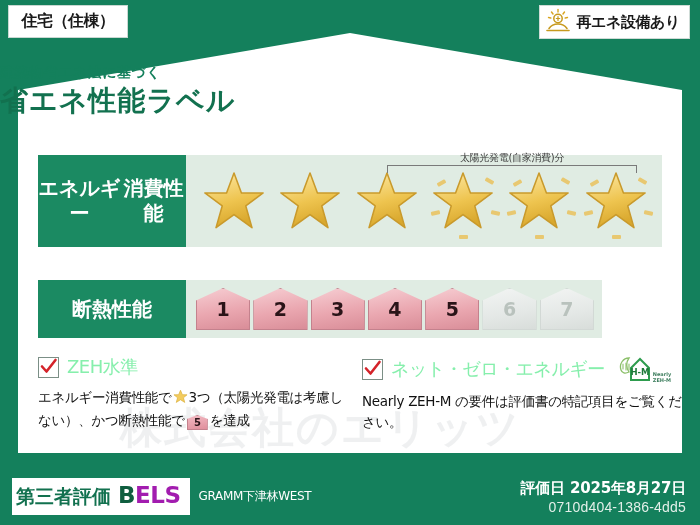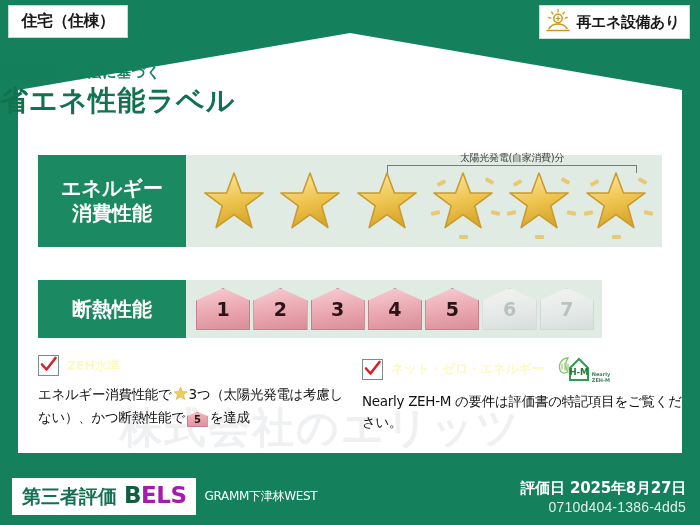--- a/index.html
+++ b/index.html
@@ -99,21 +99,21 @@
     position: absolute;
     display: flex;
     align-items: stretch;
     z-index: 5;
   }
   .perf-label {
     background: #1b8a62;
     color: #ffffff;
     font-weight: bold;
     display: flex;
-    flex-direction: column;
+    flex-direction: row;
     align-items: center;
     justify-content: center;
     text-align: center;
     line-height: 1.25;
     letter-spacing: 0px;
     flex: none;
   }
   .perf-body {
     background: #e0ece3;
     flex: 1;
@@ -246,23 +246,23 @@
   }
   .check-box {
     width: 21px;
     height: 21px;
     border: 1.5px solid #7b8f86;
     background: #fff;
     flex: none;
     position: relative;
   }
   .check-title {
-    font-size: 13px;
-    font-weight: bold;
-    color: #fef9c3;
+    font-size: 18px;
+    font-weight: normal;
+    color: #86efac;
     letter-spacing: -0.5px;
     white-space: nowrap;
   }
   .check-desc {
     margin-top: 8px;
     font-size: 13.5px;
     color: #111;
     line-height: 1.55;
     letter-spacing: -0.3px;
   }
@@ -324,21 +324,21 @@
     position: absolute;
     left: 12px;
     bottom: 10px;
     display: flex;
     align-items: center;
     gap: 8px;
     z-index: 7;
   }
   #bels-plate {
     background: #ffffff;
-    padding: 4px 10px 5px 10px;
+    padding: 4px 10px 5px 4px;
     display: flex;
     align-items: baseline;
     gap: 7px;
   }
   #bels-jp {
     font-size: 19px;
     font-weight: bold;
     color: #12714f;
     letter-spacing: 0px;
   }

